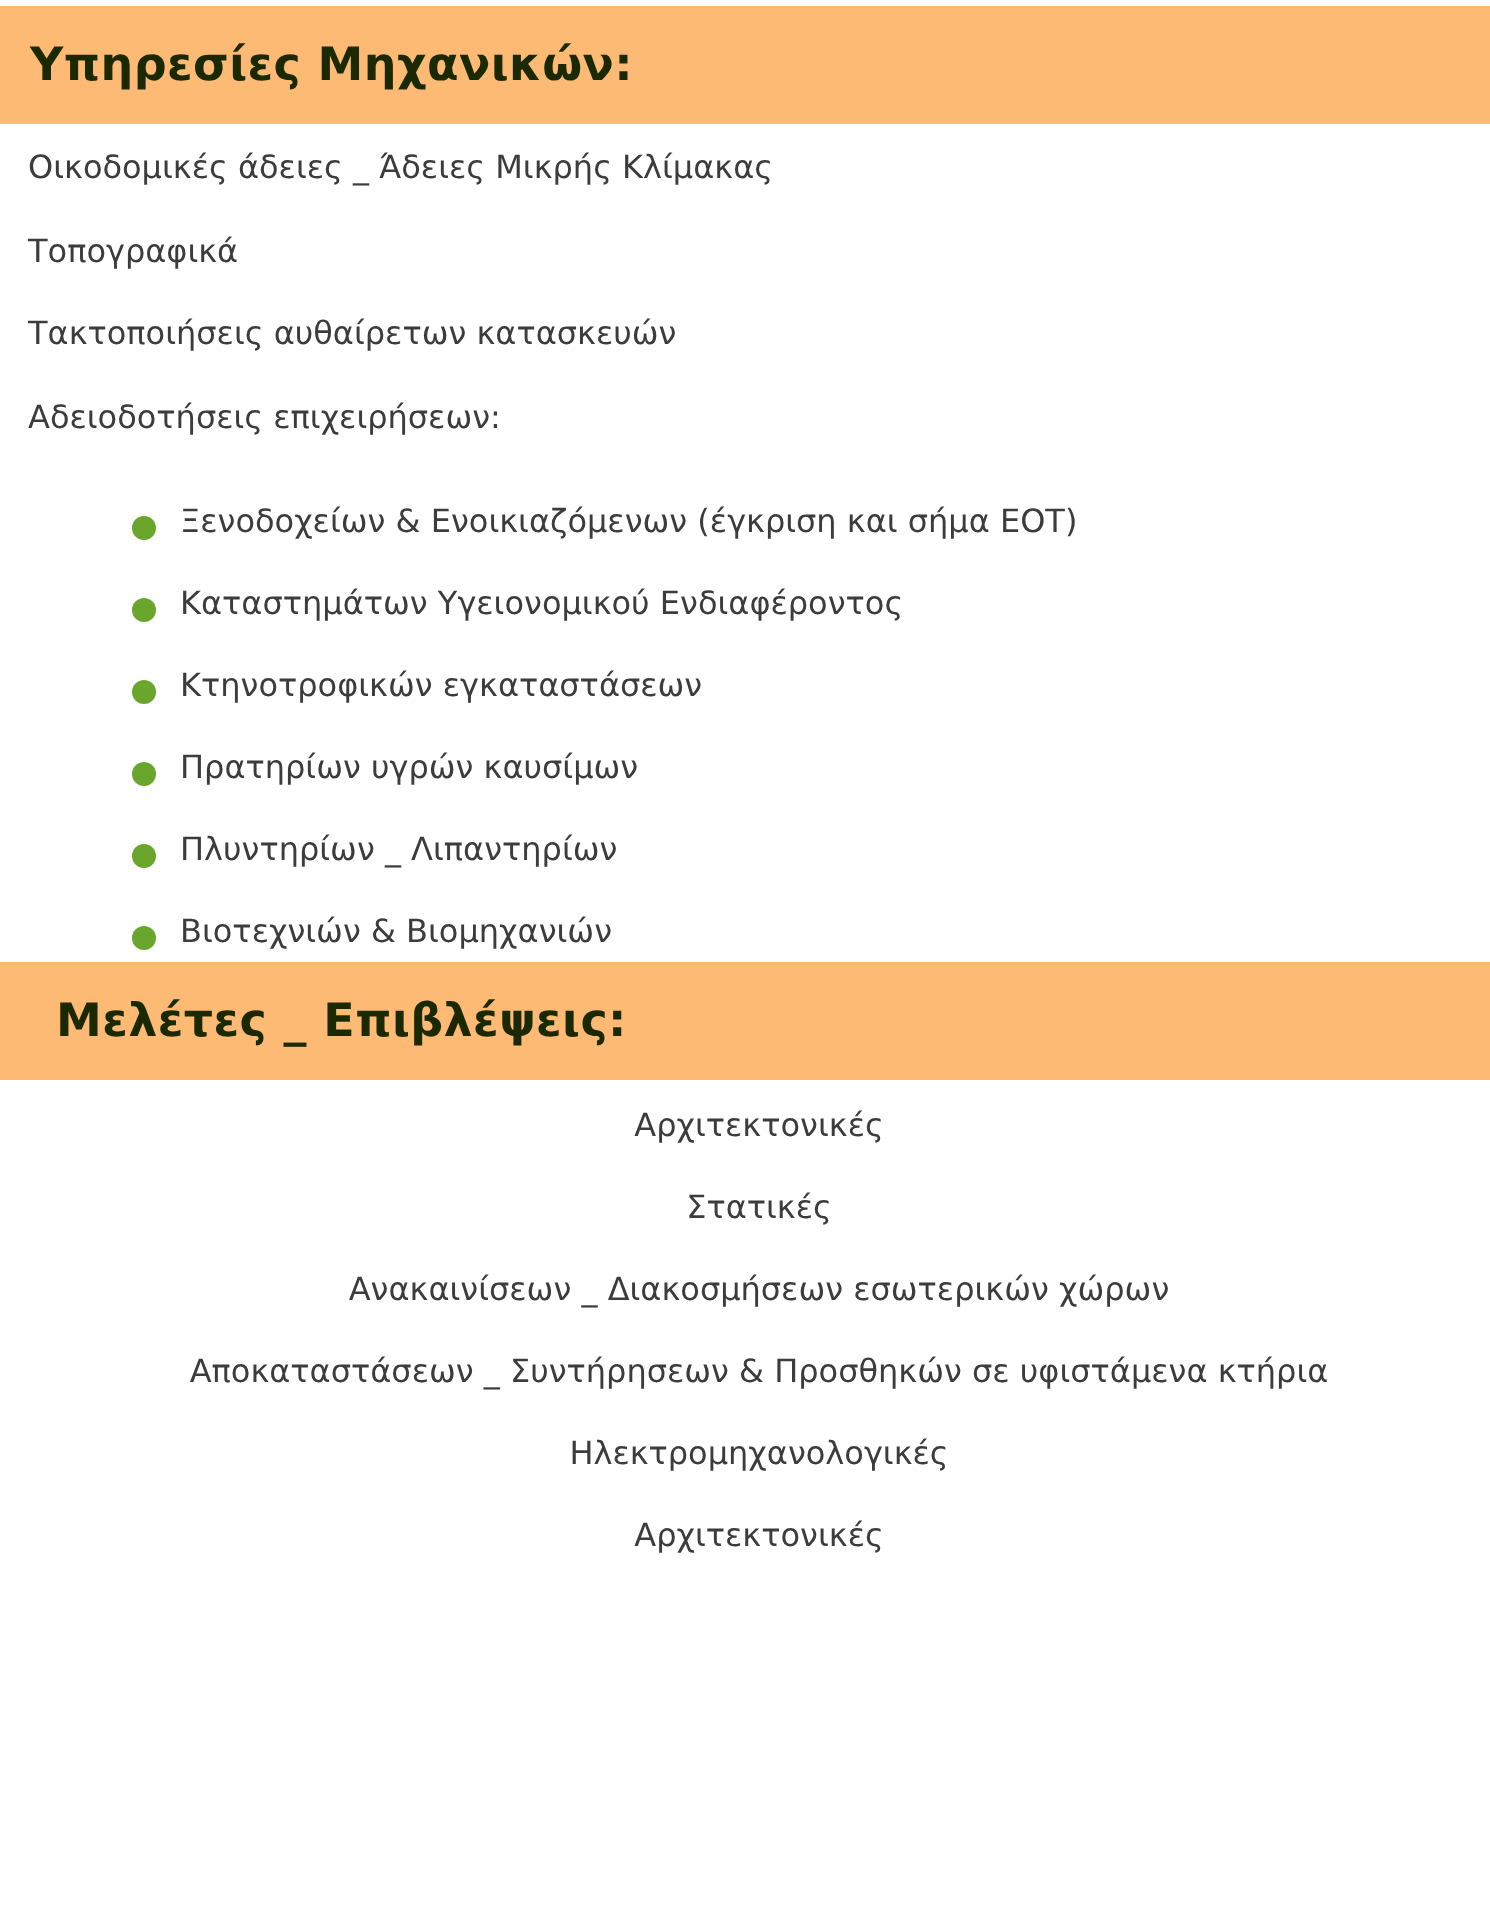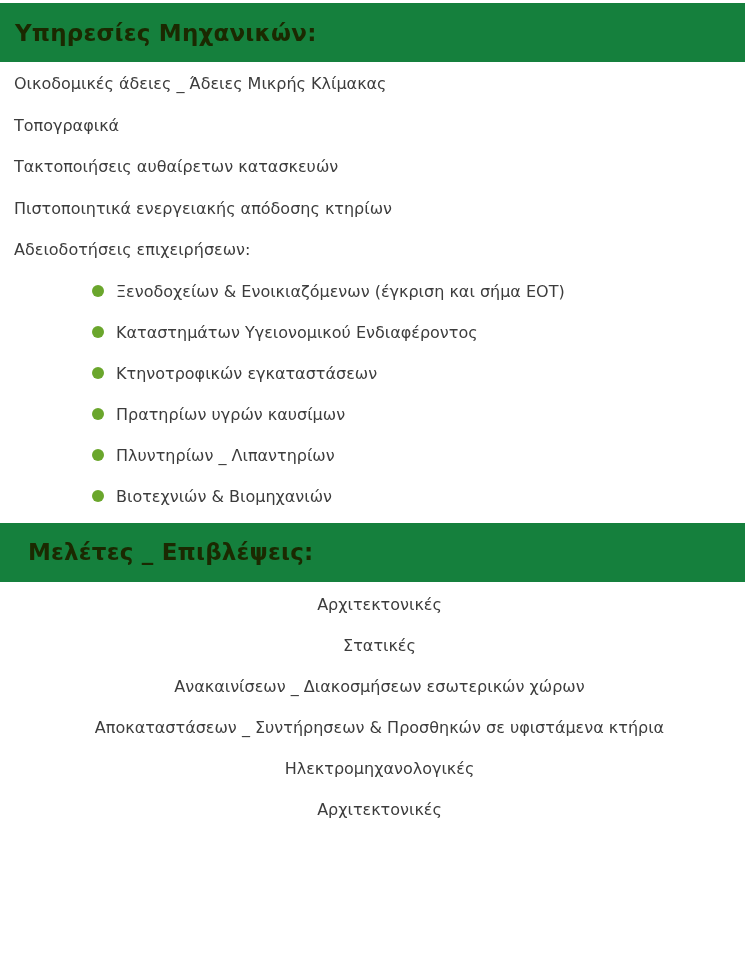--- a/index.html
+++ b/index.html
@@ -12,21 +12,21 @@
     background: #ffffff;
     font-family: "DejaVu Sans", "Liberation Sans", sans-serif;
     overflow: hidden;
   }
   .page {
     width: 745px;
     height: 960px;
     background: #ffffff;
   }
   .bar {
-    background: #15803d;
+    background: #fdba74;
     height: 59px;
     width: 745px;
     display: flex;
     align-items: center;
     box-sizing: border-box;
     padding-left: 15px;
   }
   .bar.first {
     margin-top: 3px;
   }
@@ -62,22 +62,22 @@
   .second-list {
     margin-top: 2px;
   }
   .second-list .item {
     height: 41px;
     justify-content: center;
   }
   .bullet-list .bullet-item {
     height: 41px;
     display: flex;
-    align-items: center;
-    padding-left: 92px;
+    align-items: flex-end;
+    padding-left: 66px;
     font-size: 16px;
     color: #3c3c3c;
     white-space: nowrap;
   }
   .dot {
     width: 12px;
     height: 12px;
     border-radius: 50%;
     background: #6aa62c;
     margin-right: 12px;
@@ -95,23 +95,20 @@
 
   <ul class="main-list">
     <li class="item">
       <span>Οικοδομικές άδειες _ Άδειες Μικρής Κλίμακας</span>
     </li>
     <li class="item">
       <span>Τοπογραφικά</span>
     </li>
     <li class="item">
       <span>Τακτοποιήσεις αυθαίρετων κατασκευών</span>
-    </li>
-    <li class="item">
-      <span>Πιστοποιητικά ενεργειακής απόδοσης κτηρίων</span>
     </li>
     <li class="item">
       <span>Αδειοδοτήσεις επιχειρήσεων:</span>
     </li>
   </ul>
 
   <ul class="bullet-list">
     <li class="bullet-item">
       <span class="dot"></span>
       <span>Ξενοδοχείων &amp; Ενοικιαζόμενων (έγκριση και σήμα ΕΟΤ)</span>

